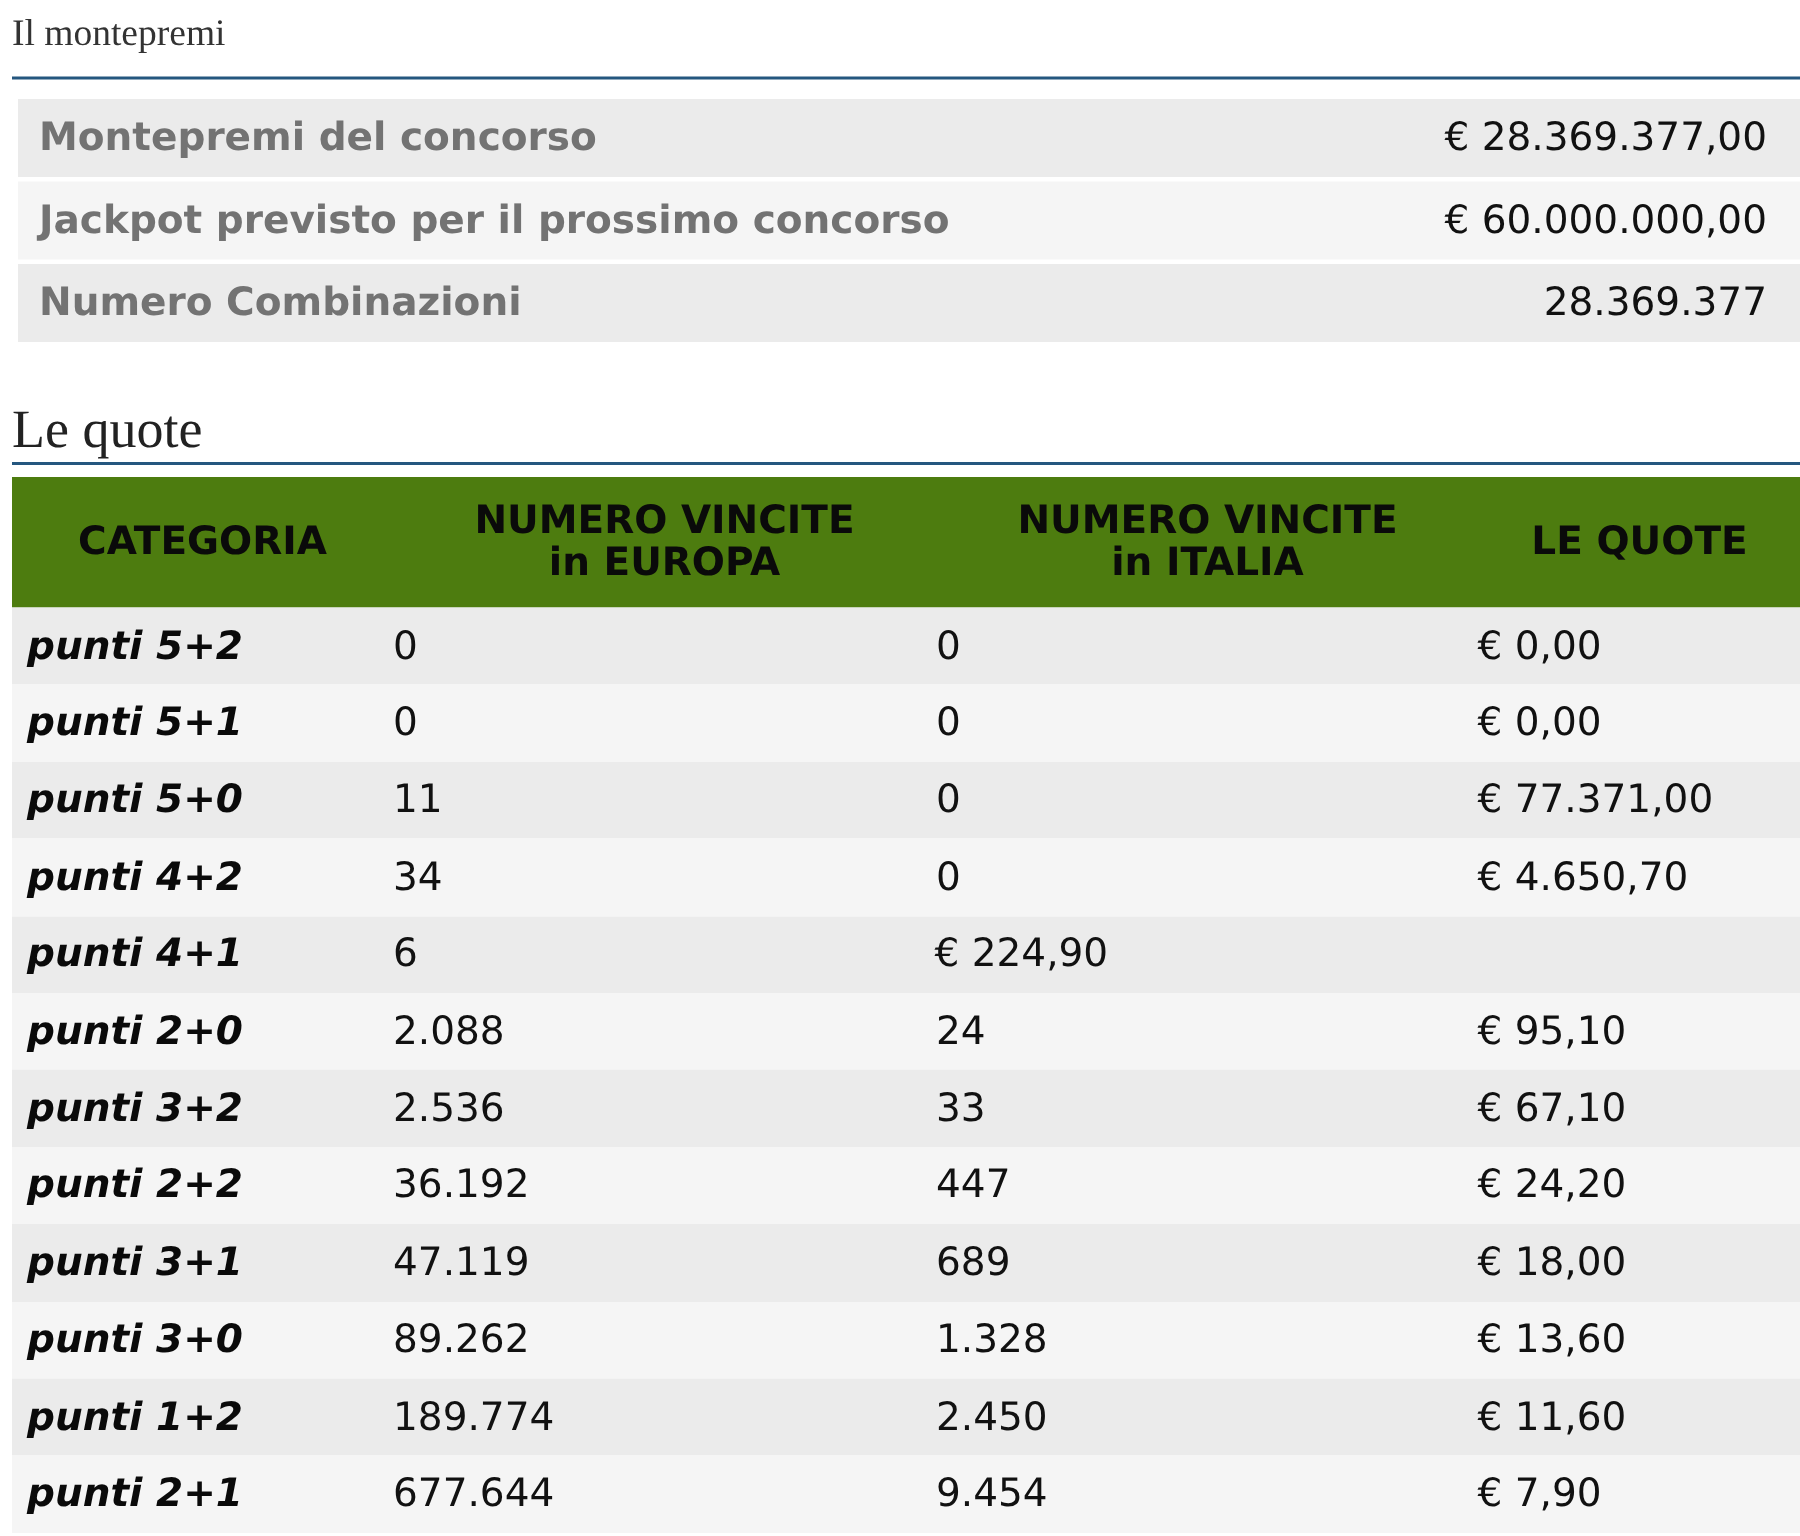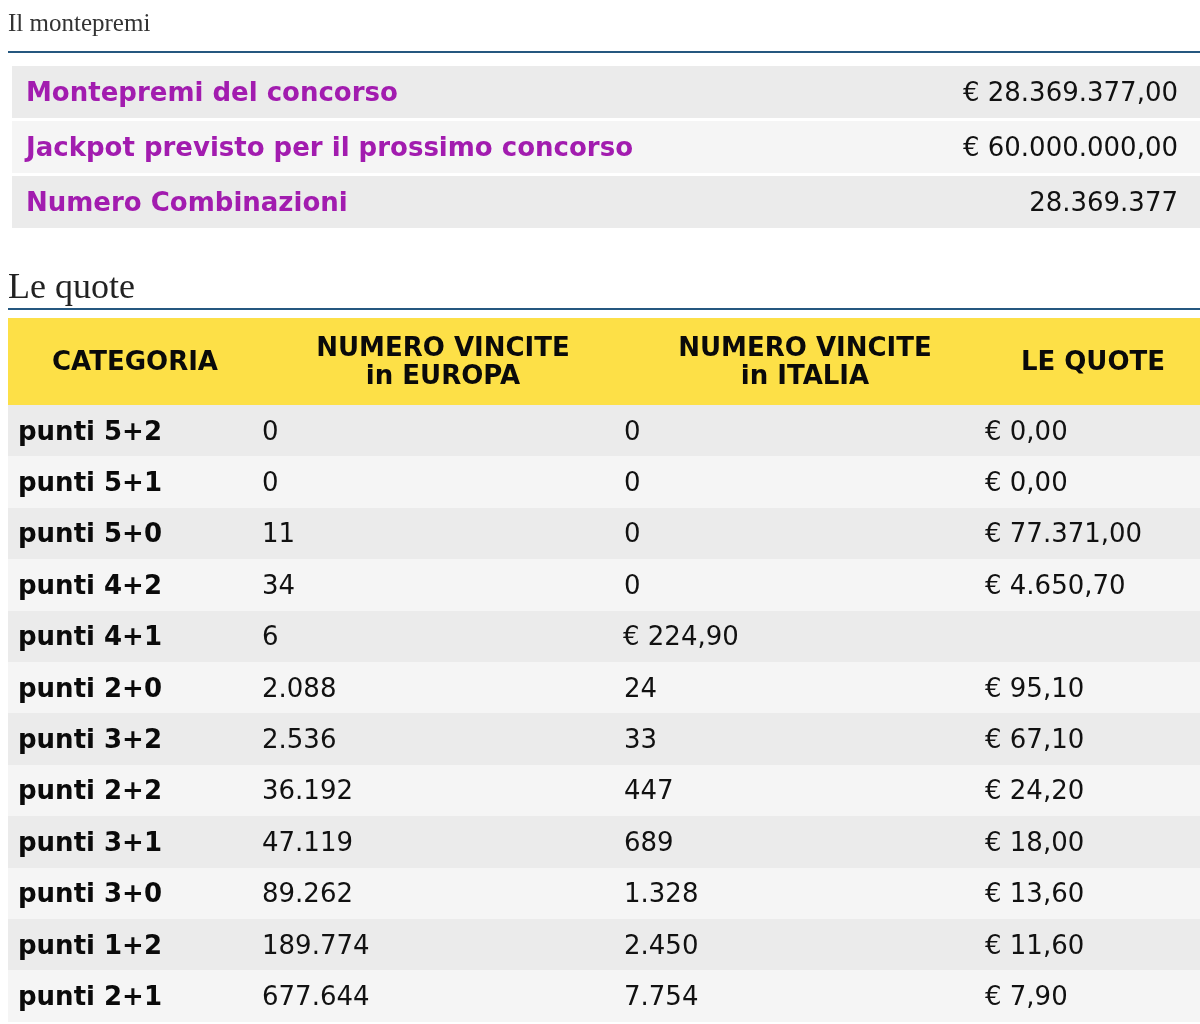--- a/index.html
+++ b/index.html
@@ -48,35 +48,35 @@
       align-items: center;
       justify-content: space-between;
       height: 52px;
       margin-bottom: 3px;
       padding: 0 22px 0 14px;
       box-sizing: border-box;
       font-size: 26px;
     }
     .summary-row:nth-child(odd) { background: #ebebeb; }
     .summary-row:nth-child(even) { background: #f5f5f5; }
-    .summary-label { font-weight: bold; color: #a21caf; }
+    .summary-label { font-weight: bold; color: #737373; }
     .summary-value { color: #111; }
 
     
     .quote-table {
       position: absolute;
       left: 8px;
       top: 318px;
       width: 1192px;
       border-collapse: collapse;
     }
     .q-head {
       display: flex;
       height: 87px;
-      background: #fde047;
+      background: #4d7c0f;
       align-items: center;
       justify-content: center;
     }
     .q-head .h {
       font-weight: bold;
       font-size: 26px;
       text-align: center;
       line-height: 1.05;
       color: #0a0a0a;
     }
@@ -85,21 +85,21 @@
     .q-head .h3 { width: 362px; }
     .q-head .h4 { width: 214px; }
     .q-row {
       display: flex;
       align-items: center;
       height: 51.4px;
       font-size: 26px;
     }
     .q-row:nth-child(odd) { background: #ebebeb; }
     .q-row:nth-child(even) { background: #f5f5f5; }
-    .q-row .c1 { width: 254px; padding-left: 10px; box-sizing: border-box; font-weight: bold; color: #0a0a0a; }
+    .q-row .c1 { width: 254px; padding-left: 10px; box-sizing: border-box; font-weight: bold; color: #0a0a0a; font-style: italic; }
     .q-row .c2 { width: 362px; box-sizing: border-box; color: #111; }
     .q-row .c3 { width: 361px; box-sizing: border-box; color: #111; }
     .q-row .c4 { width: 215px; box-sizing: border-box; color: #111; }
   </style>
 </head>
 <body>
 
 <h2 class="section-title" id="title-montepremi">Il montepremi</h2>
 <div class="rule" id="rule-montepremi"></div>
 
@@ -197,17 +197,17 @@
     </div>
     <div class="q-row">
       <div class="c1">punti 1+2</div>
       <div class="c2">189.774</div>
       <div class="c3">2.450</div>
       <div class="c4">€ 11,60</div>
     </div>
     <div class="q-row">
       <div class="c1">punti 2+1</div>
       <div class="c2">677.644</div>
-      <div class="c3">7.754</div>
+      <div class="c3">9.454</div>
       <div class="c4">€ 7,90</div>
     </div>
   </div>
 </div>
 
 </body></html>

